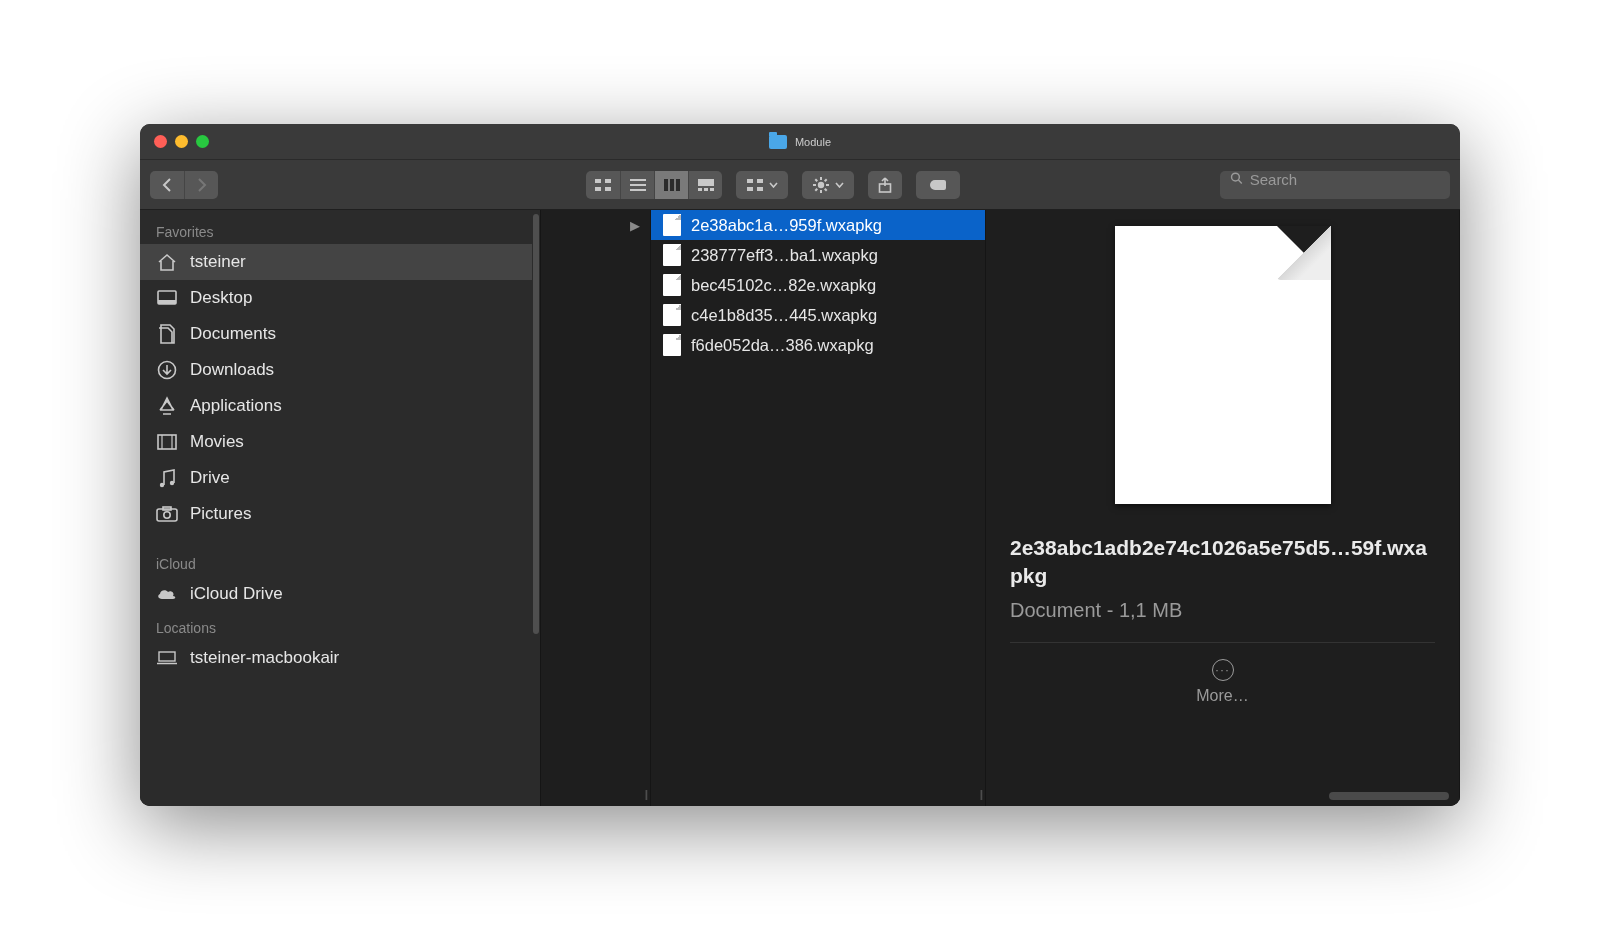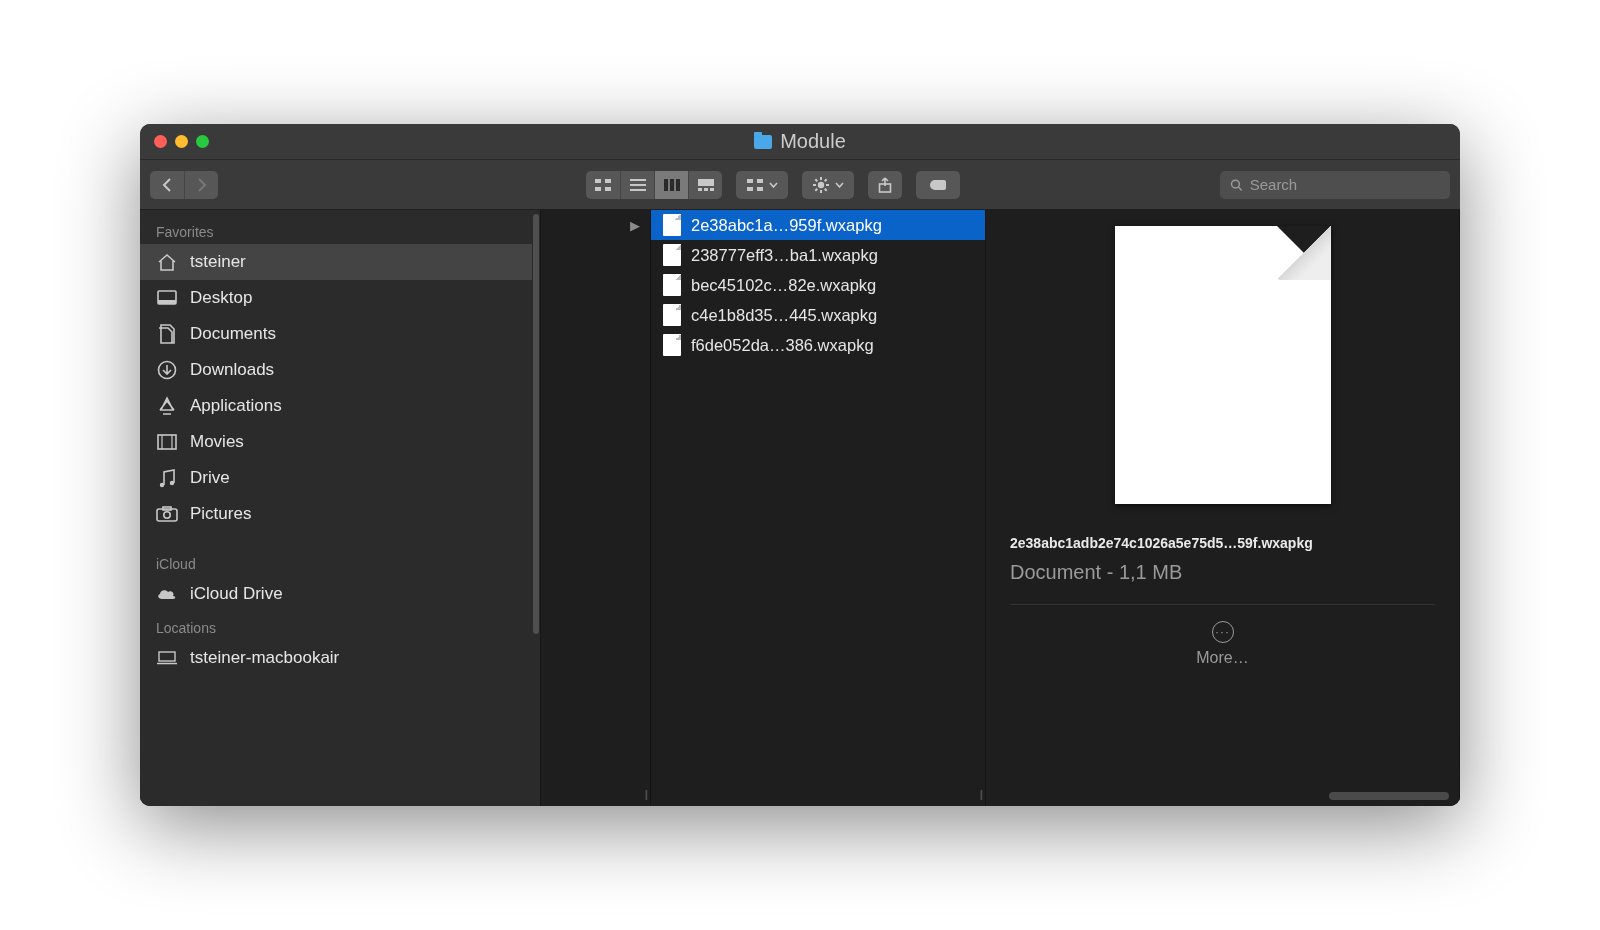--- a/index.html
+++ b/index.html
@@ -43,21 +43,21 @@
   .tl.close { background: #ff5f57; }
   .tl.min   { background: #febc2e; }
   .tl.zoom  { background: #28c840; }
   .title-center {
     position: absolute;
     left: 0; right: 0;
     display: flex;
     justify-content: center;
     align-items: center;
     gap: 8px;
-    font-size: 20px;
+    font-size: 11px;
     color: #ccc;
     pointer-events: none;
   }
   .folder-glyph {
     width: 18px; height: 14px;
     background: #4aa7e8;
     border-radius: 2px;
     position: relative;
   }
   .folder-glyph::before {
@@ -96,21 +96,21 @@
     padding: 0 8px;
     position: relative;
   }
   .btn-group .tbtn + .tbtn { border-left: 1px solid #454545; }
   .tbtn.active { background: #7a7a7a; }
   .tbtn.disabled { color: #777; }
   .spacer { flex: 0 0 340px; }
   .flex-spacer { flex: 1; }
   .search-box {
     display: flex;
-    align-items: center;
+    align-items: flex-start;
     background: #4e4e4e;
     border-radius: 5px;
     height: 28px;
     padding: 0 10px;
     width: 230px;
     color: #9a9a9a;
     gap: 7px;
   }
   .search-box input {
     background: transparent;
@@ -255,21 +255,21 @@
   }
   .preview-thumb::before {
     content: "";
     position: absolute;
     top: 0; right: 0;
     border-style: solid;
     border-width: 0 54px 54px 0;
     border-color: transparent #1e1e1e transparent transparent;
   }
   .preview-name {
-    font-size: 14px;
+    font-size: 21px;
     font-weight: 600;
     color: #eaeaea;
     line-height: 1.35;
     word-break: break-all;
   }
   .preview-meta {
     margin-top: 8px;
     font-size: 20px;
     color: #9a9a9a;
   }

